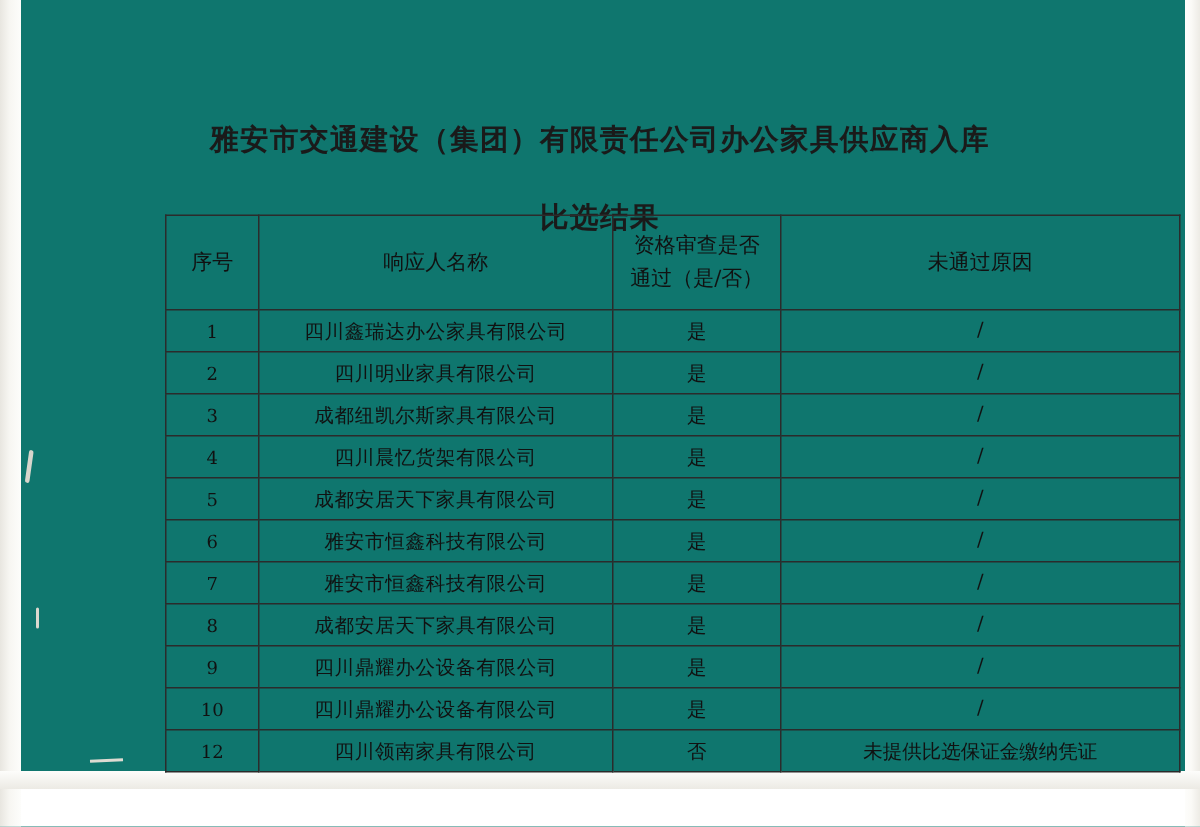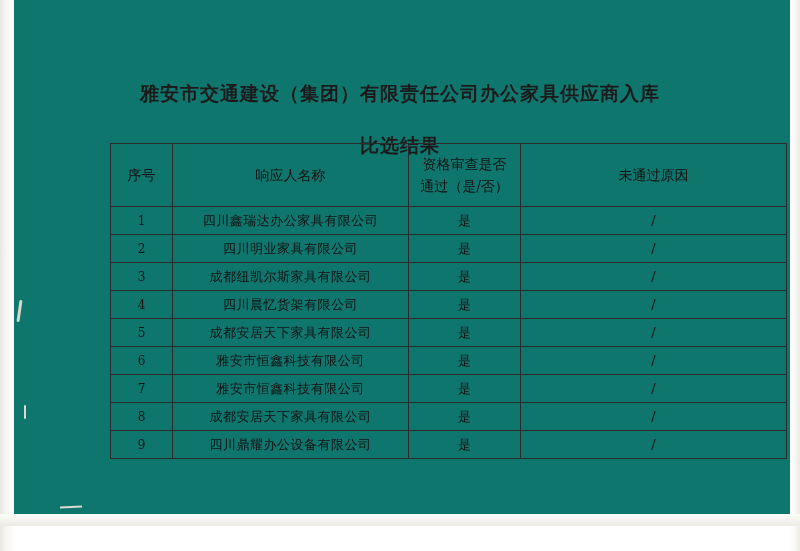--- a/index.html
+++ b/index.html
@@ -209,17 +209,29 @@
           <td class="cell-name">成都安居天下家具有限公司</td>
           <td class="cell-pass">是</td>
           <td class="cell-reason">/</td>
         </tr>
         <tr>
           <td class="cell-no">9</td>
           <td class="cell-name">四川鼎耀办公设备有限公司</td>
           <td class="cell-pass">是</td>
           <td class="cell-reason">/</td>
         </tr>
+        <tr>
+          <td class="cell-no">10</td>
+          <td class="cell-name">四川鼎耀办公设备有限公司</td>
+          <td class="cell-pass">是</td>
+          <td class="cell-reason">/</td>
+        </tr>
+        <tr>
+          <td class="cell-no">12</td>
+          <td class="cell-name">四川领南家具有限公司</td>
+          <td class="cell-pass">否</td>
+          <td class="cell-reason">未提供比选保证金缴纳凭证</td>
+        </tr>
       </tbody>
     </table>
   </div>
 
 </div>
 
 </body></html>

